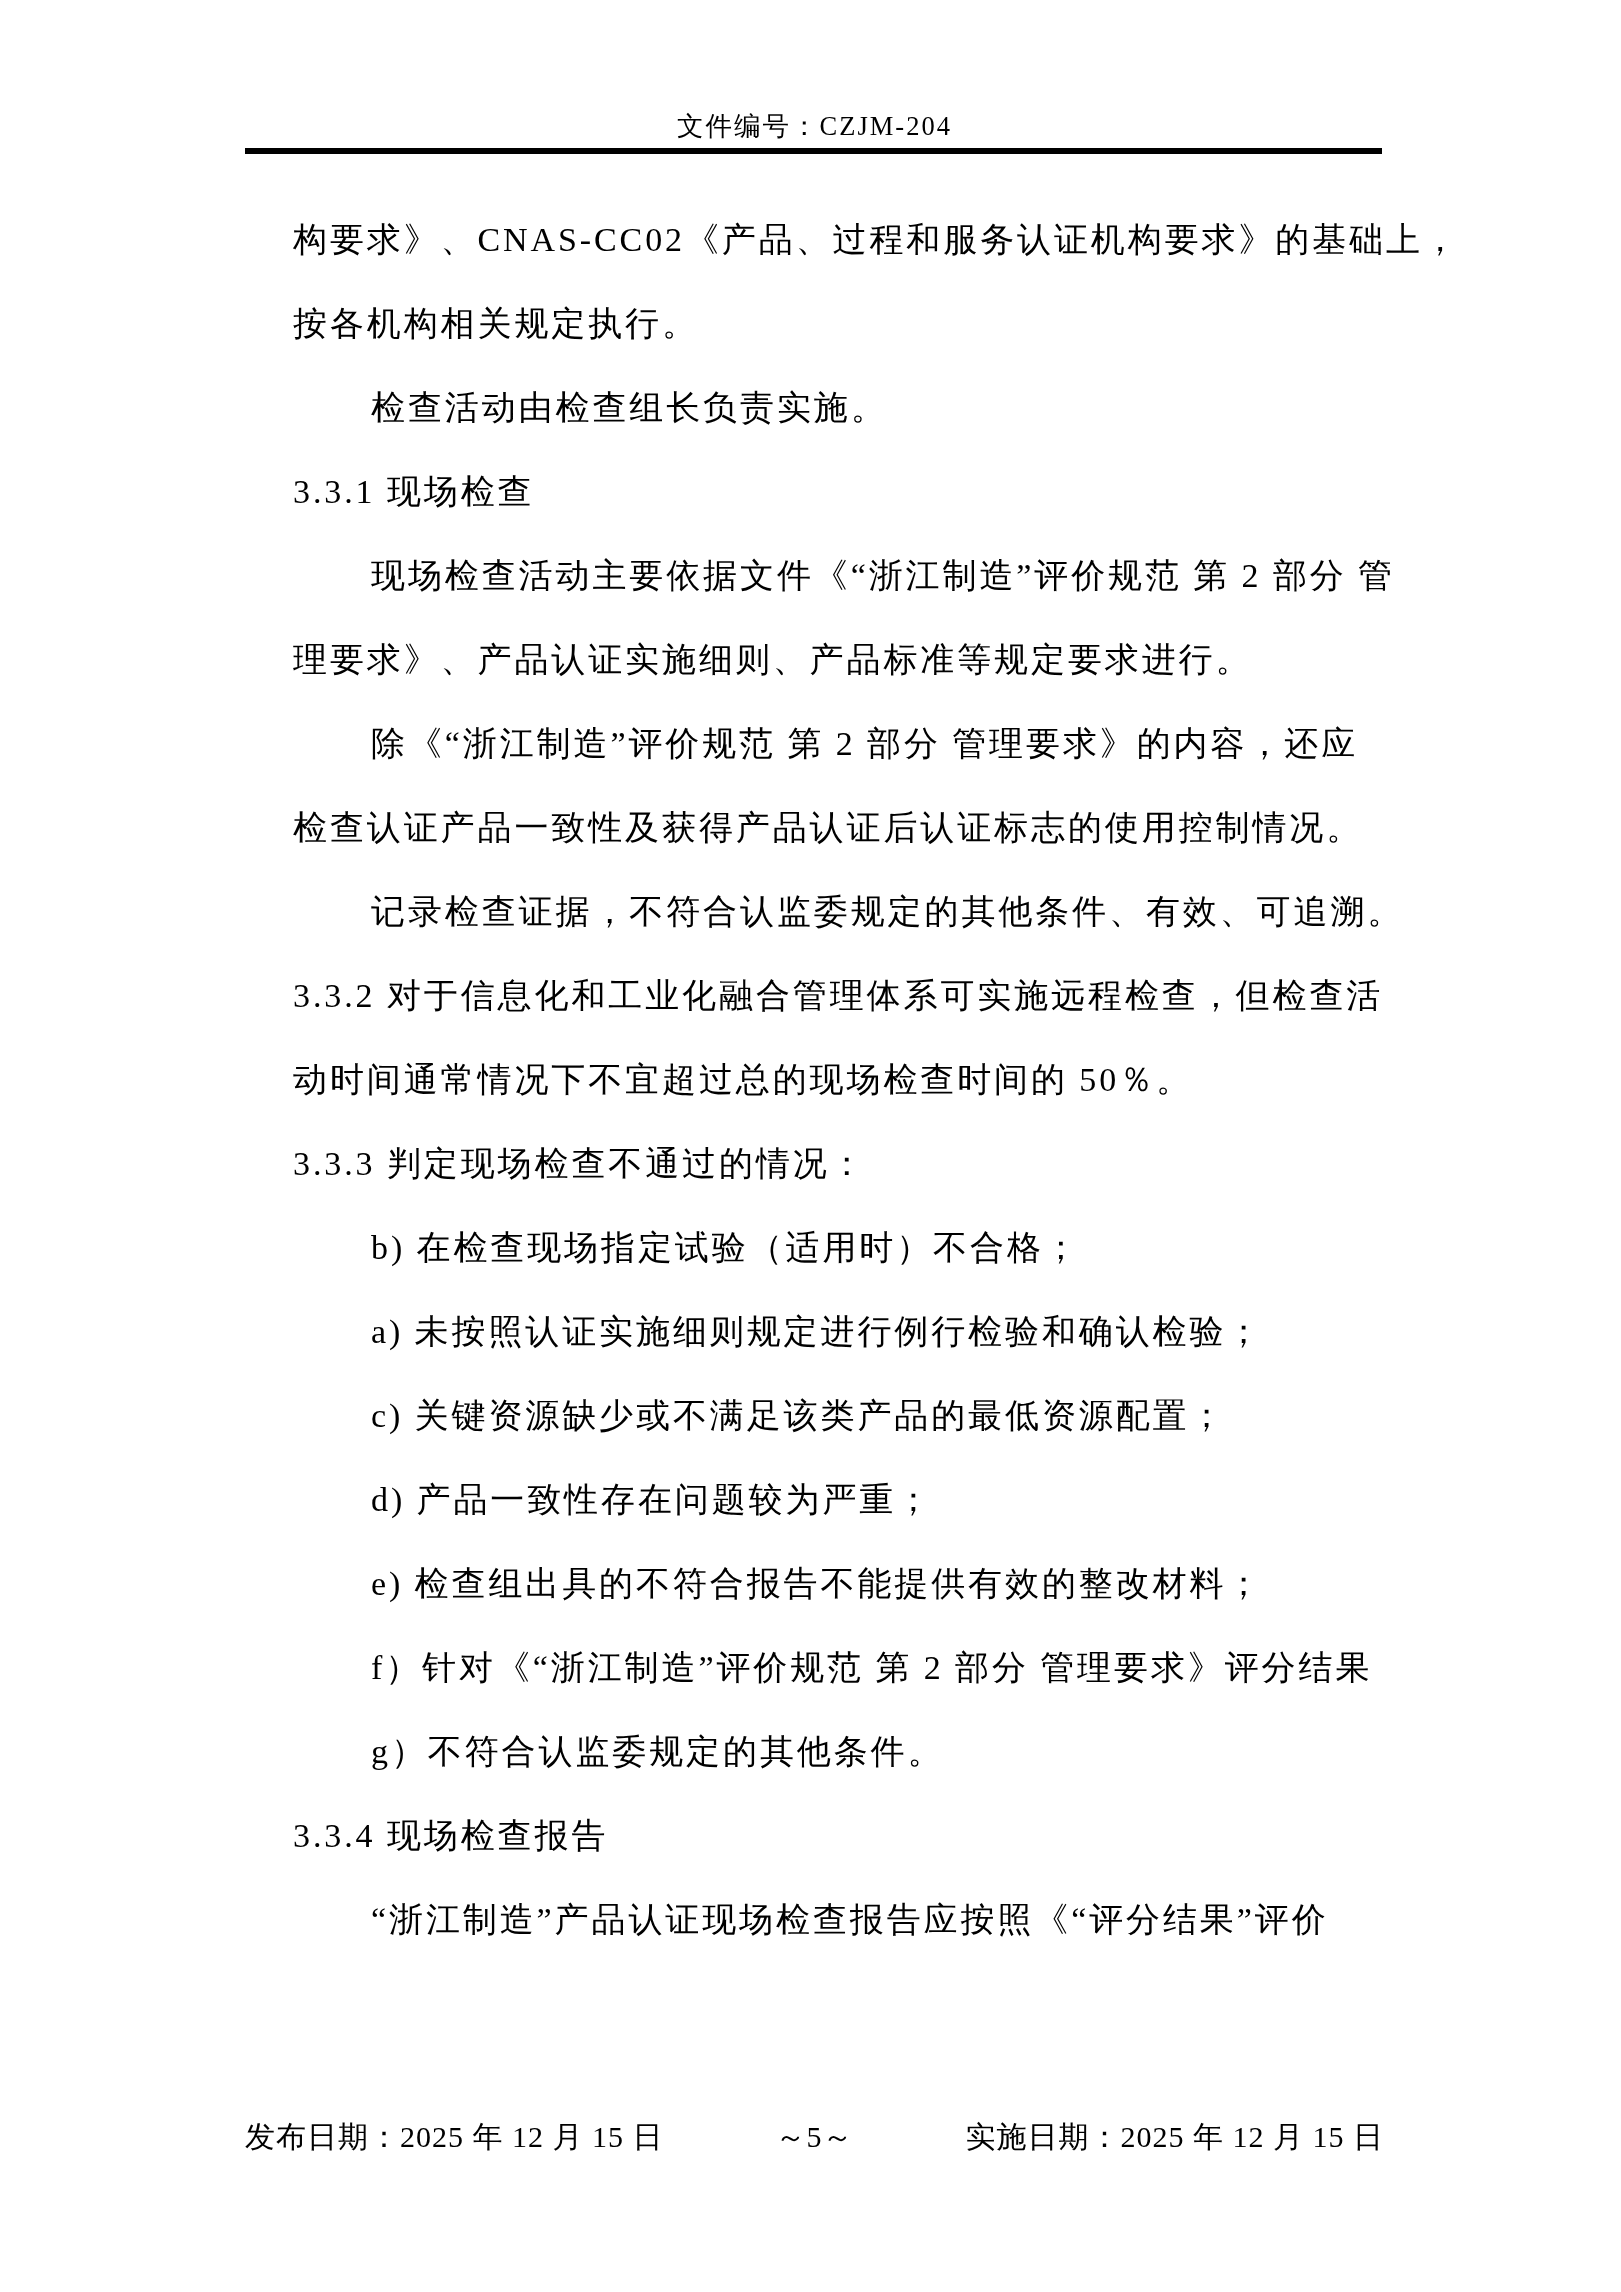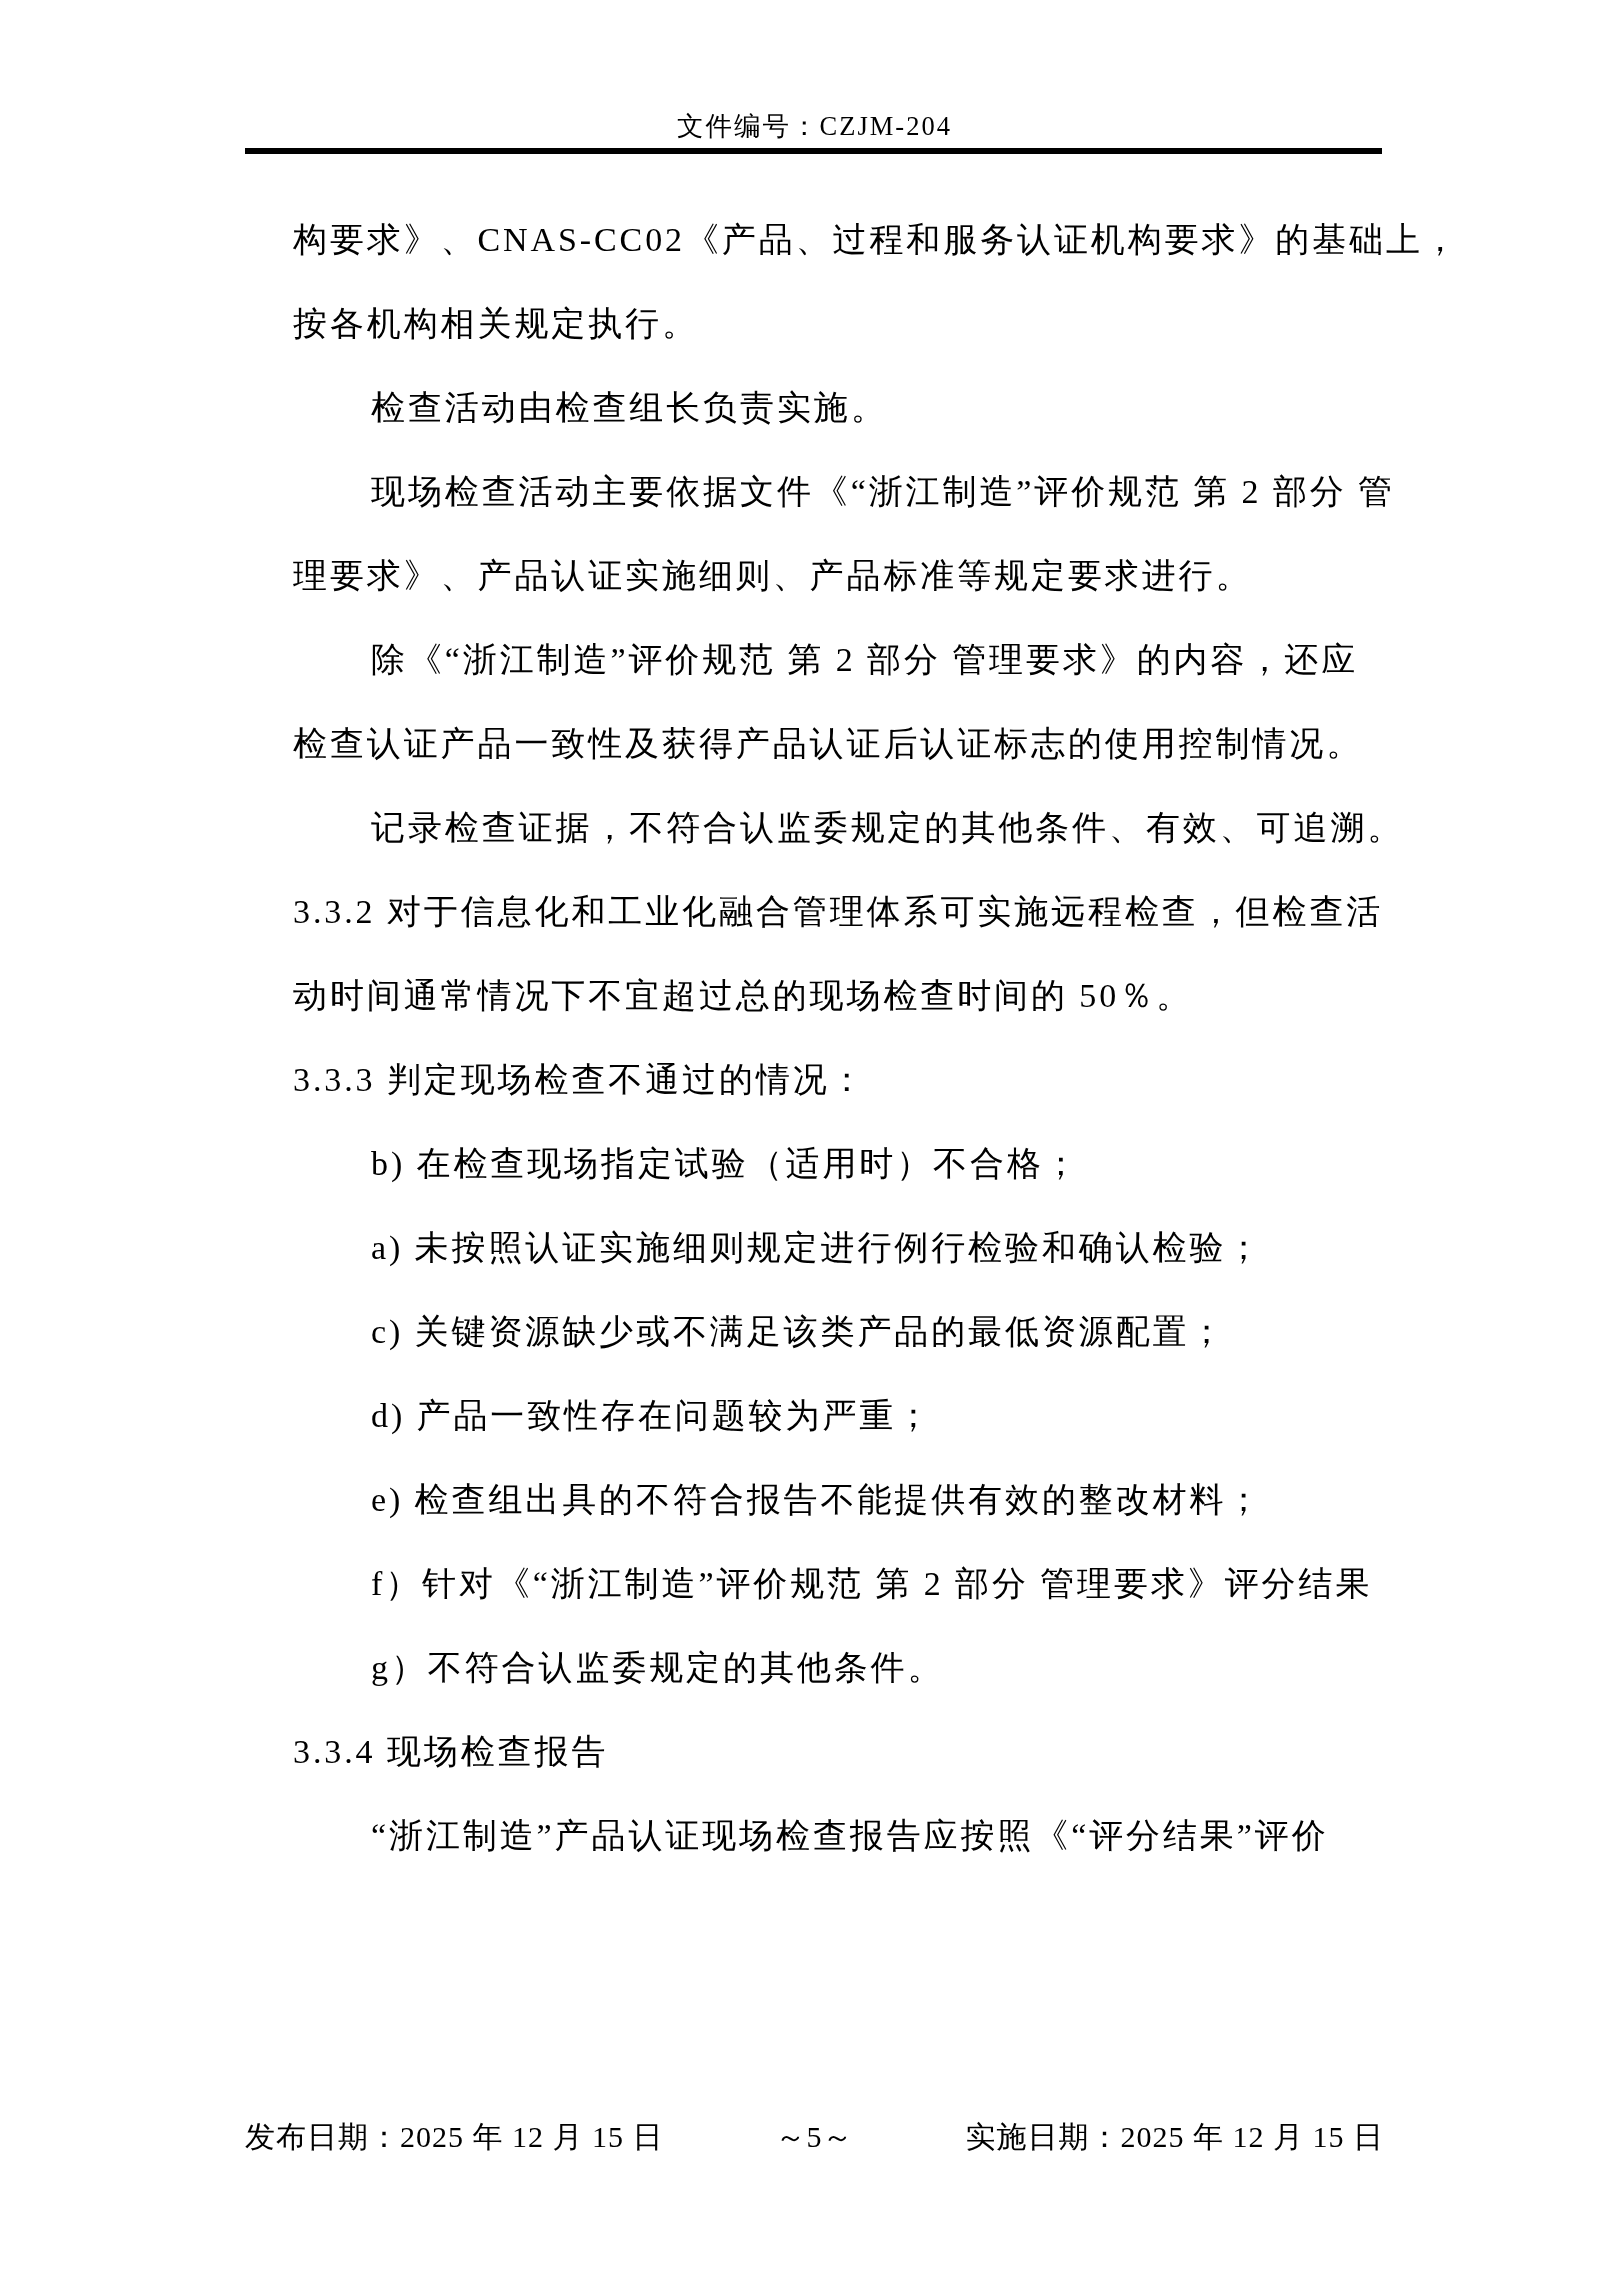--- a/index.html
+++ b/index.html
@@ -71,20 +71,21 @@
   <div class="doc-header">
     <span>文件编号：CZJM-204</span>
   </div>
 
   <div class="header-rule"></div>
 
   <div class="doc-body">
       <div class="line">构要求》、CNAS-CC02《产品、过程和服务认证机构要求》的基础上，</div>
       <div class="line">按各机构相关规定执行。</div>
       <div class="line indent2">检查活动由检查组长负责实施。</div>
+      <div class="line">3.3.1 现场检查</div>
       <div class="line indent2">现场检查活动主要依据文件《“浙江制造”评价规范 第 2 部分 管</div>
       <div class="line">理要求》、产品认证实施细则、产品标准等规定要求进行。</div>
       <div class="line indent2">除《“浙江制造”评价规范 第 2 部分 管理要求》的内容，还应</div>
       <div class="line">检查认证产品一致性及获得产品认证后认证标志的使用控制情况。</div>
       <div class="line indent2">记录检查证据，不符合认监委规定的其他条件、有效、可追溯。</div>
       <div class="line">3.3.2 对于信息化和工业化融合管理体系可实施远程检查，但检查活</div>
       <div class="line">动时间通常情况下不宜超过总的现场检查时间的 50％。</div>
       <div class="line">3.3.3 判定现场检查不通过的情况：</div>
       <div class="line indent2">b) 在检查现场指定试验（适用时）不合格；</div>
       <div class="line indent2">a) 未按照认证实施细则规定进行例行检验和确认检验；</div>

